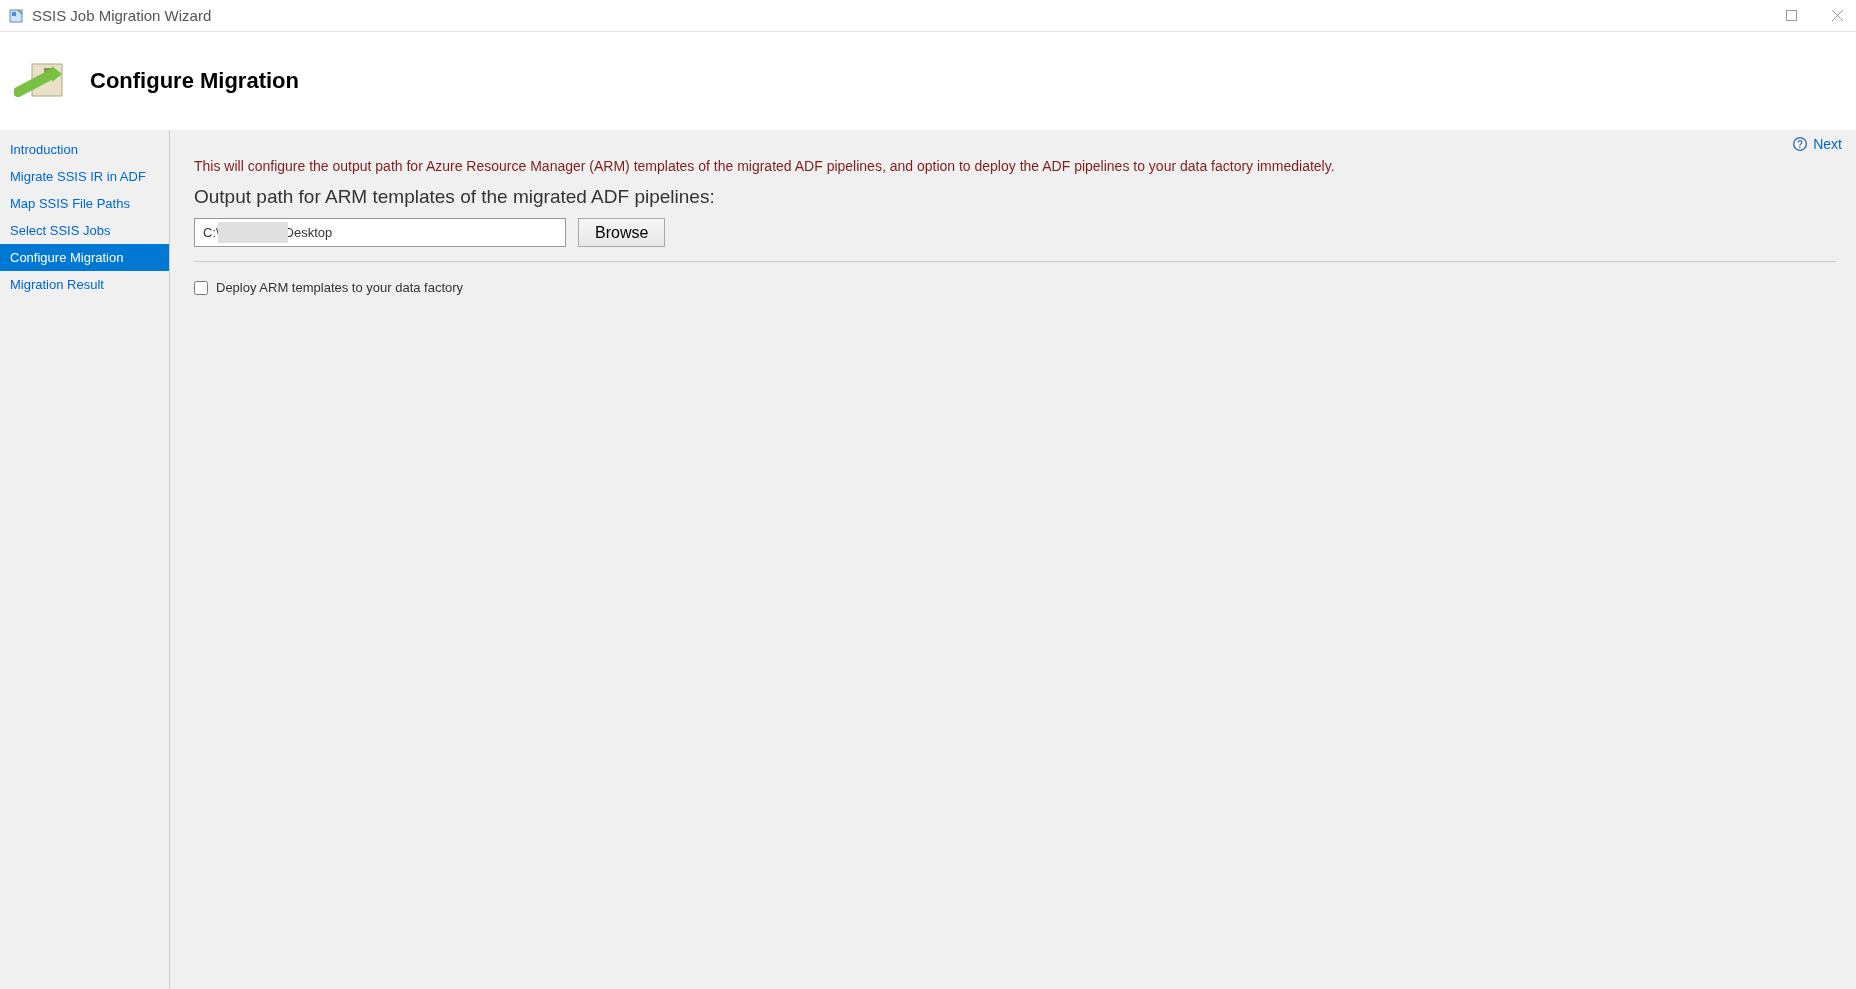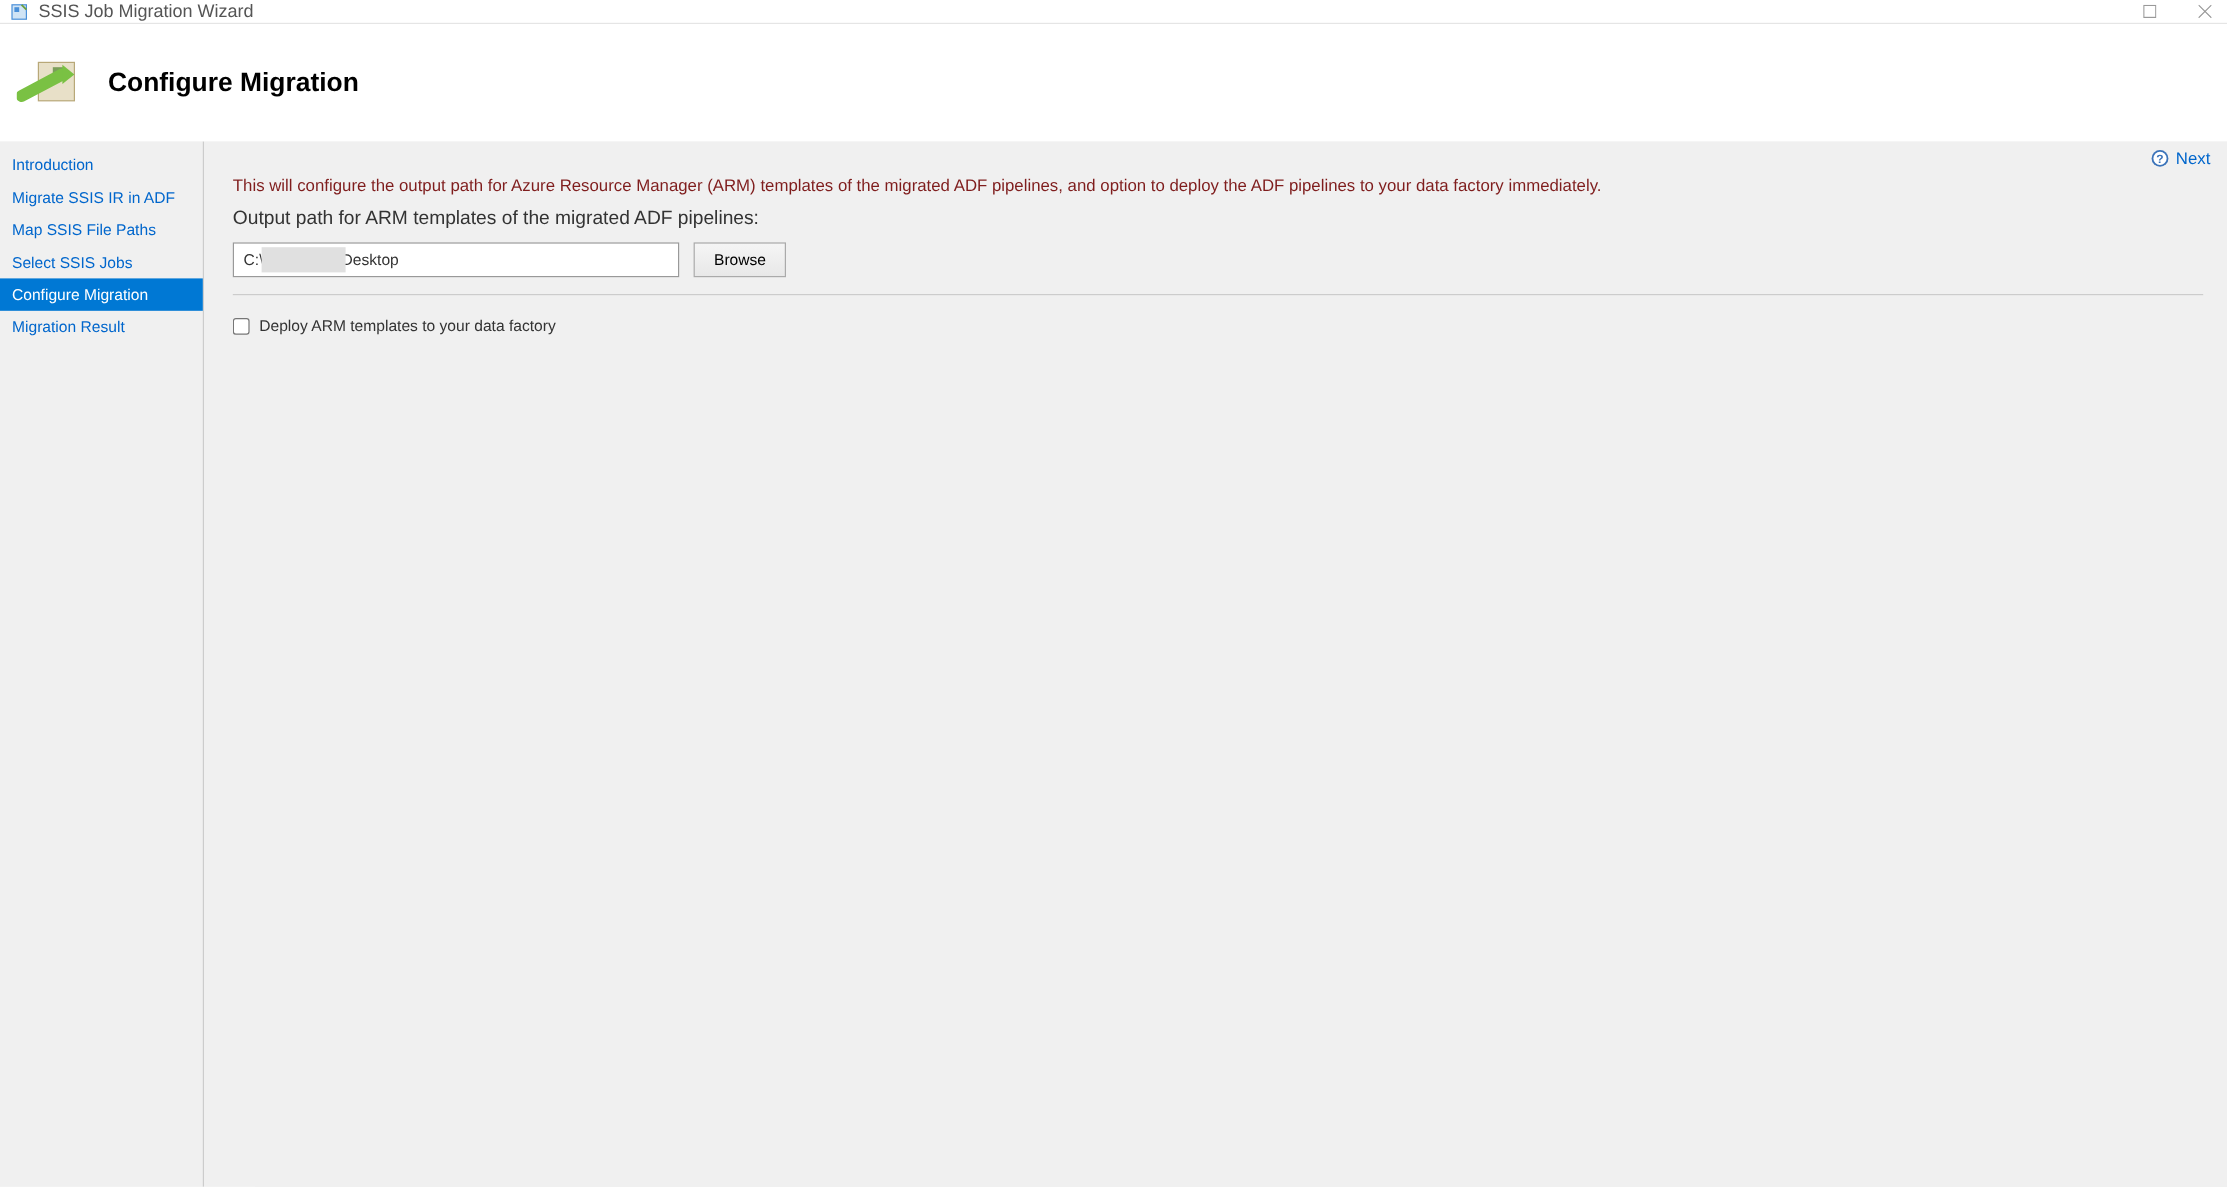--- a/index.html
+++ b/index.html
@@ -10,21 +10,21 @@
     }
     body {
       background: #fff;
       width: 1856px;
       height: 989px;
       overflow: hidden;
       display: flex;
       flex-direction: column;
     }
     .titlebar {
-      height: 20px;
+      height: 32px;
       display: flex;
       align-items: center;
       padding: 1px 8px;
       border-bottom: 1px solid #e5e5e5;
       color: #555;
       font-size: 15px;
     }
     .titlebar-icon {
       width: 16px;
       height: 16px;
@@ -117,21 +117,21 @@
       padding: 0px 20px 20px 24px;
       flex: 1;
     }
     .instruction {
       font-size: 14px;
       font-weight: normal;
       color: #7f1d1d;
       margin-bottom: 12px;
     }
     .field-label {
-      font-size: 16px;
+      font-size: 19px;
       color: #333;
       margin-bottom: 10px;
     }
     .input-row {
       display: flex;
       align-items: center;
       gap: 12px;
       margin-bottom: 14px;
     }
     .path-input-wrap {
@@ -154,21 +154,21 @@
       height: 21px;
       width: 70px;
       background: #e0e0e0;
       pointer-events: none;
     }
     .browse-btn {
       height: 29px;
       padding: 0 16px;
       background: linear-gradient(#f5f5f5, #e8e8e8);
       border: 1px solid #aaa;
-      font-size: 13px;
+      font-size: 16px;
       cursor: pointer;
     }
     .divider {
       border: none;
       border-top: 1px solid #ccc;
       margin: 0 0 18px 0;
     }
     .checkbox-row {
       display: flex;
       align-items: flex-end;

